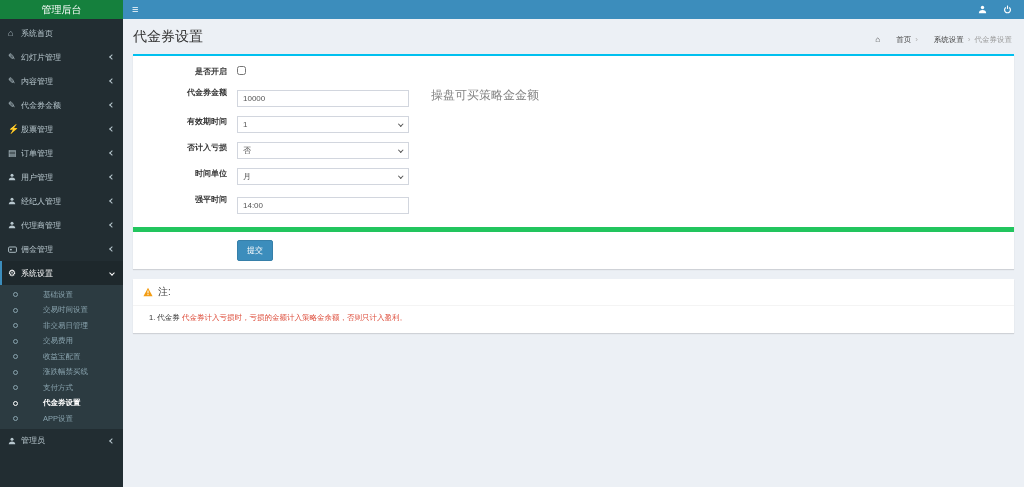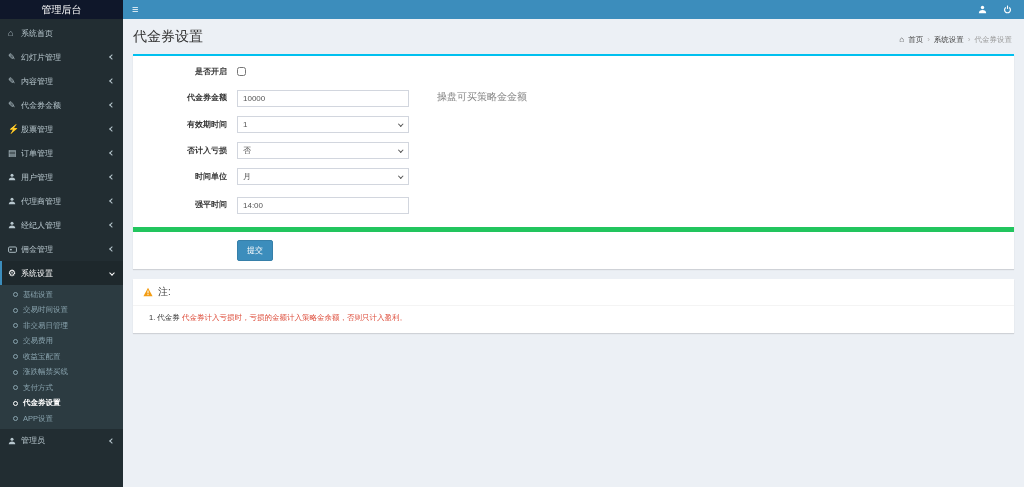--- a/index.html
+++ b/index.html
@@ -7,21 +7,21 @@
   body {
     width:1024px; height:487px;
     font-family:"Liberation Sans", sans-serif;
     background:#ecf0f5;
   }
   .app { position:relative; width:1024px; height:487px; overflow:hidden; }
 
   
   .navbar { position:absolute; top:0; left:0; right:0; height:19px; display:flex; z-index:5; }
   .brand {
-    width:123px; height:19px; flex:none; background:#0f172a; color:#fff;
+    width:123px; height:19px; flex:none; background:#15803d; color:#fff;
     font-size:10px; line-height:19px; text-align:center; cursor:pointer;font-family:Liberation Serif, serif;
   }
   .navbar-main {
     flex:1; background:#3c8dbc; color:#fff;
     display:flex; align-items:center; justify-content:space-between;
     padding:0 12px 0 9px;
   }
   .hamburger { font-size:11px; line-height:1; cursor:pointer; }
   .nav-right { display:flex; align-items:center; gap:16px; }
   .nav-ic { display:inline-flex; cursor:pointer; color:#fff; }
@@ -42,67 +42,67 @@
   }
   .chev.left { transform:rotate(135deg); }
   .chev.down { transform:rotate(45deg); }
   .menu-item.active-parent {
     background:#1e282c; color:#fff;
     border-left:2px solid #3c8dbc; padding-left:6px;
   }
   .submenu { list-style:none; margin:0; padding:2px 0; background:#2c3b41; }
   .submenu-item {
     display:flex; align-items:center; height:15.5px;
-    padding:0 8px 0 13px; color:#8aa4af; font-size:7.5px; cursor:pointer; white-space:nowrap;
+    padding:0 8px 0 13px; color:#8aa4af; font-size:7.5px; cursor:pointer; white-space:nowrap;gap:20px;
   }
   .submenu-item .ring {
     width:5px; height:5px; border:1px solid currentColor; border-radius:50%;
     margin-right:5px; flex:none;
   }
   .submenu-item.active { color:#fff; font-weight:bold; }
 
   
   .content { position:absolute; left:123px; top:19px; right:0; bottom:0; background:#ecf0f5; overflow:hidden; }
   .content-header { position:relative; padding:9px 12px 6px 10px; }
   .page-title { margin:0; font-size:14px; font-weight:400; color:#333; }
   .breadcrumb {
     position:absolute; right:12px; top:16px;
     display:flex; align-items:center; gap:4px; font-size:7.5px; color:#777;
   }
   .breadcrumb .bc-home-ic { font-size:8px; color:#444; line-height:1; }
-  .breadcrumb a { color:#444; text-decoration:none; cursor:pointer; }
+  .breadcrumb a { color:#444; text-decoration:none; cursor:pointer;margin-left:12px; }
   .breadcrumb .sep { color:#b0b0b0; font-size:8px; line-height:1; }
   .breadcrumb .current { color:#999; }
 
   .box {
     margin:2px 10px 10px; background:#fff;
     border-top:2px solid #00c0ef;
     box-shadow:0 1px 1px rgba(0,0,0,0.12);
   }
   .box-body { padding:10px 10px 4px; }
-  .form-row { display:flex; align-items:center; margin-bottom:9px; }
+  .form-row { display:flex; align-items:flex-start; margin-bottom:9px; }
   .form-row.checkbox-row { margin-bottom:10px; }
   .ctl-label {
     width:94px; flex:none; padding-right:10px; text-align:right;
     font-size:8px; font-weight:bold; color:#333;
   }
   .control { width:172px; flex:none; position:relative; }
   .text-input {
     width:100%; height:17px; border:1px solid #d2d6de; border-radius:0;
     padding:0 5px; font-size:8px; color:#555; background:#fff; outline:none;
     font-family:"Liberation Sans", sans-serif;
   }
   .select {
     width:100%; height:17px; border:1px solid #d2d6de; background:#fff;
     display:flex; align-items:center; justify-content:space-between;
     padding:0 6px 0 5px; font-size:8px; color:#555; cursor:pointer;
   }
   .select .chev { border-color:#555; width:3.5px; height:3.5px; margin-top:-2px; }
   .checkbox { width:9px; height:9px; margin:0; cursor:pointer; }
-  .helper { margin-left:28px; font-size:10px; color:#848484; white-space:nowrap; }
+  .helper { margin-left:22px; font-size:12px; color:#848484; white-space:nowrap; }
 
   .box-footer { border-top:5px solid #22c55e; padding:7px 10px 8px 104px; }
   .submit-btn {
     background:#3c8dbc; border:1px solid #367fa9; color:#fff;
     font-size:8px; padding:4px 9px; border-radius:2px; cursor:pointer;
     font-family:"Liberation Sans", sans-serif;
   }
 
   .note-box { margin:0 10px; background:#fff; box-shadow:0 1px 1px rgba(0,0,0,0.12); }
   .note-header {
@@ -202,34 +202,34 @@
           </span>
       </li>
 
       <li class="menu-item">
         <span class="mi-icon">
           <svg viewBox="0 0 16 16" width="8" height="8" fill="currentColor">
               <circle cx="8" cy="4.5" r="3"></circle>
               <path d="M1.5 14.5c0-3.6 2.9-5.5 6.5-5.5s6.5 1.9 6.5 5.5z"></path>
             </svg>
         </span>
-        <span class="mi-label">代理商管理</span>
+        <span class="mi-label">经纪人管理</span>
         <span class="chev-wrap">
             <span class="chev left"></span>
           </span>
       </li>
 
       <li class="menu-item">
         <span class="mi-icon">
           <svg viewBox="0 0 16 16" width="8" height="8" fill="currentColor">
               <circle cx="8" cy="4.5" r="3"></circle>
               <path d="M1.5 14.5c0-3.6 2.9-5.5 6.5-5.5s6.5 1.9 6.5 5.5z"></path>
             </svg>
         </span>
-        <span class="mi-label">经纪人管理</span>
+        <span class="mi-label">代理商管理</span>
         <span class="chev-wrap">
             <span class="chev left"></span>
           </span>
       </li>
 
       <li class="menu-item">
         <span class="mi-icon">
           <svg viewBox="0 0 16 16" width="9" height="9">
               <rect x="1" y="3.5" width="14" height="9.5" rx="2" fill="none" stroke="currentColor" stroke-width="1.6"></rect>
               <circle cx="5.2" cy="8.2" r="1.7" fill="currentColor"></circle>

